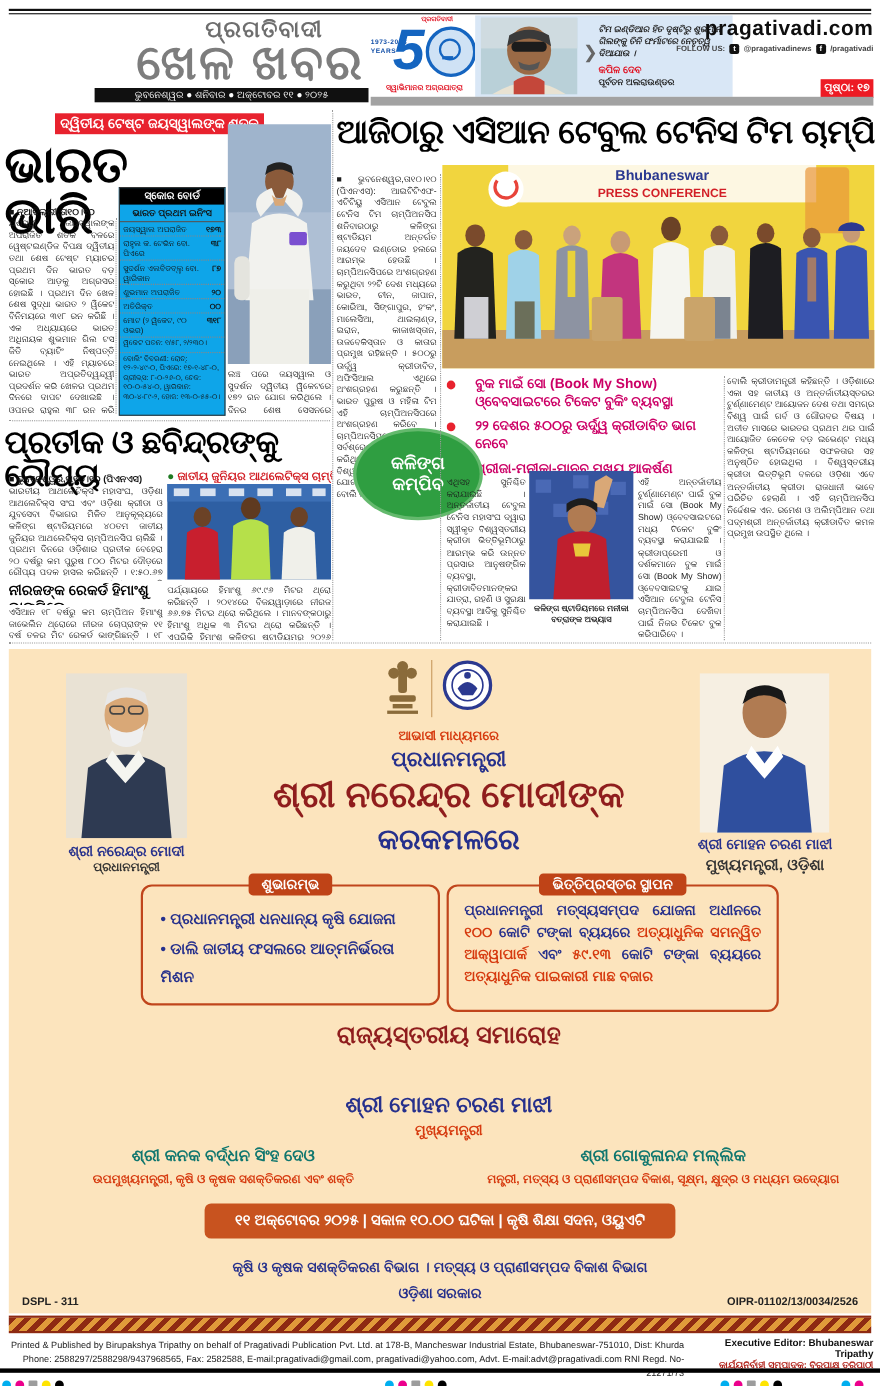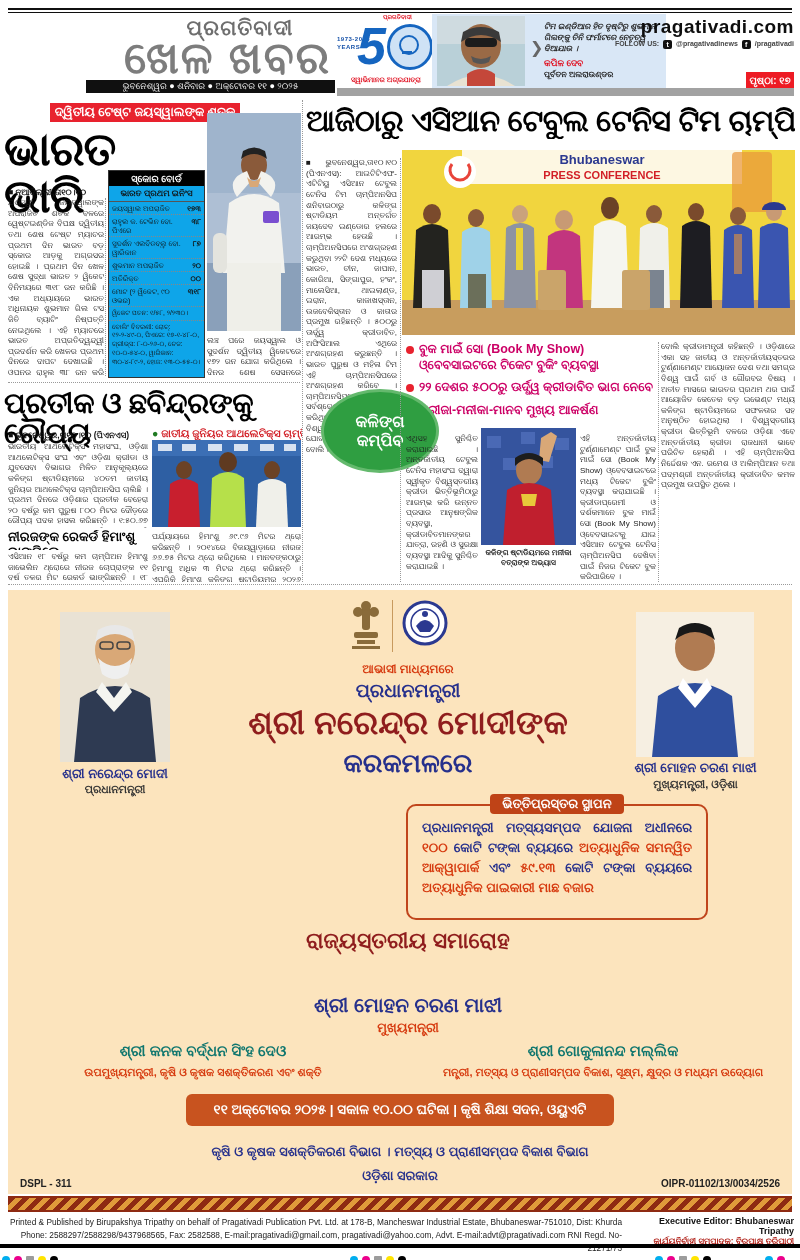--- a/index.html
+++ b/index.html
@@ -39,21 +39,21 @@
   .byline{font-size:8.5px;font-weight:bold;color:#111;}
   .subhead{font-size:13px;font-weight:800;color:#000;line-height:1.15;}
   .kicker2{font-size:10.5px;font-weight:bold;color:#d21f26;}
   .kicker2 .gdot{color:#1f7a22;}
   .sb{border:1px solid #333;background:#0ea5e9;}
   .sbHead{background:#000;color:#fff;font-size:9.5px;font-weight:bold;line-height:15px;}
   .sbSub{font-size:8.5px;font-weight:bold;border-bottom:1px solid #555;padding:2px 0;}
   .sbRow{display:flex;justify-content:space-between;font-size:7.2px;padding:2px 3px 1px 3px;
          border-bottom:1px dotted #888;}
   .sbNote{font-size:6.7px;padding:2px 3px;line-height:1.3;border-bottom:1px dotted #888;}
-  .bulletItem{display:flex;gap:5px;margin-bottom:7px;}
+  .bulletItem{display:flex;gap:18px;margin-bottom:7px;}
   .bdot{width:8px;height:8px;border-radius:50%;background:#e8222e;margin-top:4px;flex:none;}
   .btext{font-size:12.5px;font-weight:800;color:#cc0066;line-height:1.25;}
   .circleBadge{background:#2f9e41;border-radius:50%;box-shadow:0 0 0 3px #64b96d;
                display:flex;flex-direction:column;align-items:center;justify-content:center;}
   .circleBadge div{color:#fff;font-weight:800;font-size:16px;line-height:1.2;}
   .photoCap{font-size:7.5px;font-weight:bold;color:#222;line-height:1.3;}
   
   .adBg{background:#fce4bd;}
   .adRed{color:#d63a0f;}
   .adNavy{color:#26308c;}
@@ -355,22 +355,31 @@
     <div class="abs center adModi" style="left:140px;top:114px;width:520px;">ଶ୍ରୀ ନରେନ୍ଦ୍ର ମୋଦୀଙ୍କ</div>
 
     <svg class="abs" style="left:628px;top:22px;" width="118" height="145" viewBox="0 0 118 145">
       <rect width="118" height="145" fill="#f6efe2"></rect>
       <ellipse cx="59" cy="36" rx="20" ry="23" fill="#b07b52"></ellipse>
       <path d="M39 28 q20 -16 40 0 l-4 -12 q-16 -10 -32 0 z" fill="#181818"></path>
       <path d="M22 84 q37 -26 74 0 l6 61 l-86 0 z" fill="#2f4f9e"></path>
       <path d="M47 66 l12 16 l12 -16 l5 10 l-17 20 l-17 -20 z" fill="#ffffff"></path>
     </svg>
     <div class="abs center adNavy bold" style="left:600px;top:170px;width:175px;font-size:13px;">ଶ୍ରୀ ମୋହନ ଚରଣ ମାଝୀ</div>
-    <div class="abs center" style="left:600px;top:188px;width:175px;font-size:11px;font-weight:bold;color:#333;">ମୁଖ୍ୟମନ୍ତ୍ରୀ, ଓଡ଼ିଶା</div>
-
+    <div class="abs center" style="left:600px;top:188px;width:175px;font-size:14px;font-weight:bold;color:#333;">ମୁଖ୍ୟମନ୍ତ୍ରୀ, ଓଡ଼ିଶା</div>
+
+    <div class="abs adBox" style="left:120px;top:214px;width:268px;height:106px;">
+      <div class="abs" style="left:0;top:-12px;width:100%;text-align:center;">
+        <span class="adBadge">ଶୁଭାରମ୍ଭ</span>
+      </div>
+      <div class="abs" style="left:16px;top:16px;width:240px;">
+        <div class="adItem">• <span>ପ୍ରଧାନମନ୍ତ୍ରୀ ଧନଧାନ୍ୟ କୃଷି ଯୋଜନା</span></div>
+        <div class="adItem">• <span>ଡାଲି ଜାତୀୟ ଫସଲରେ ଆତ୍ମନିର୍ଭରତା ମିଶନ</span></div>
+      </div>
+    </div>
 
     <div class="abs adBox" style="left:398px;top:214px;width:298px;height:112px;">
       <div class="abs" style="left:0;top:-12px;width:100%;text-align:center;">
         <span class="adBadge">ଭିତ୍ତିପ୍ରସ୍ତର ସ୍ଥାପନ</span>
       </div>
       <div class="abs adFound" style="left:14px;top:12px;width:270px;height:92px;overflow:hidden;">
         <span class="adNavy">ପ୍ରଧାନମନ୍ତ୍ରୀ ମତ୍ସ୍ୟସମ୍ପଦ ଯୋଜନା ଅଧୀନରେ </span><span class="adRed">୧୦୦</span><span class="adNavy"> କୋଟି ଟଙ୍କା ବ୍ୟୟରେ </span><span class="adRed">ଅତ୍ୟାଧୁନିକ ସମନ୍ୱିତ ଆକ୍ୱାପାର୍କ</span><span class="adNavy"> ଏବଂ </span><span class="adRed">୫୯.୧୩</span><span class="adNavy"> କୋଟି ଟଙ୍କା ବ୍ୟୟରେ </span><span class="adRed">ଅତ୍ୟାଧୁନିକ ପାଇକାରୀ ମାଛ ବଜାର</span>
       </div>
     </div>
 

